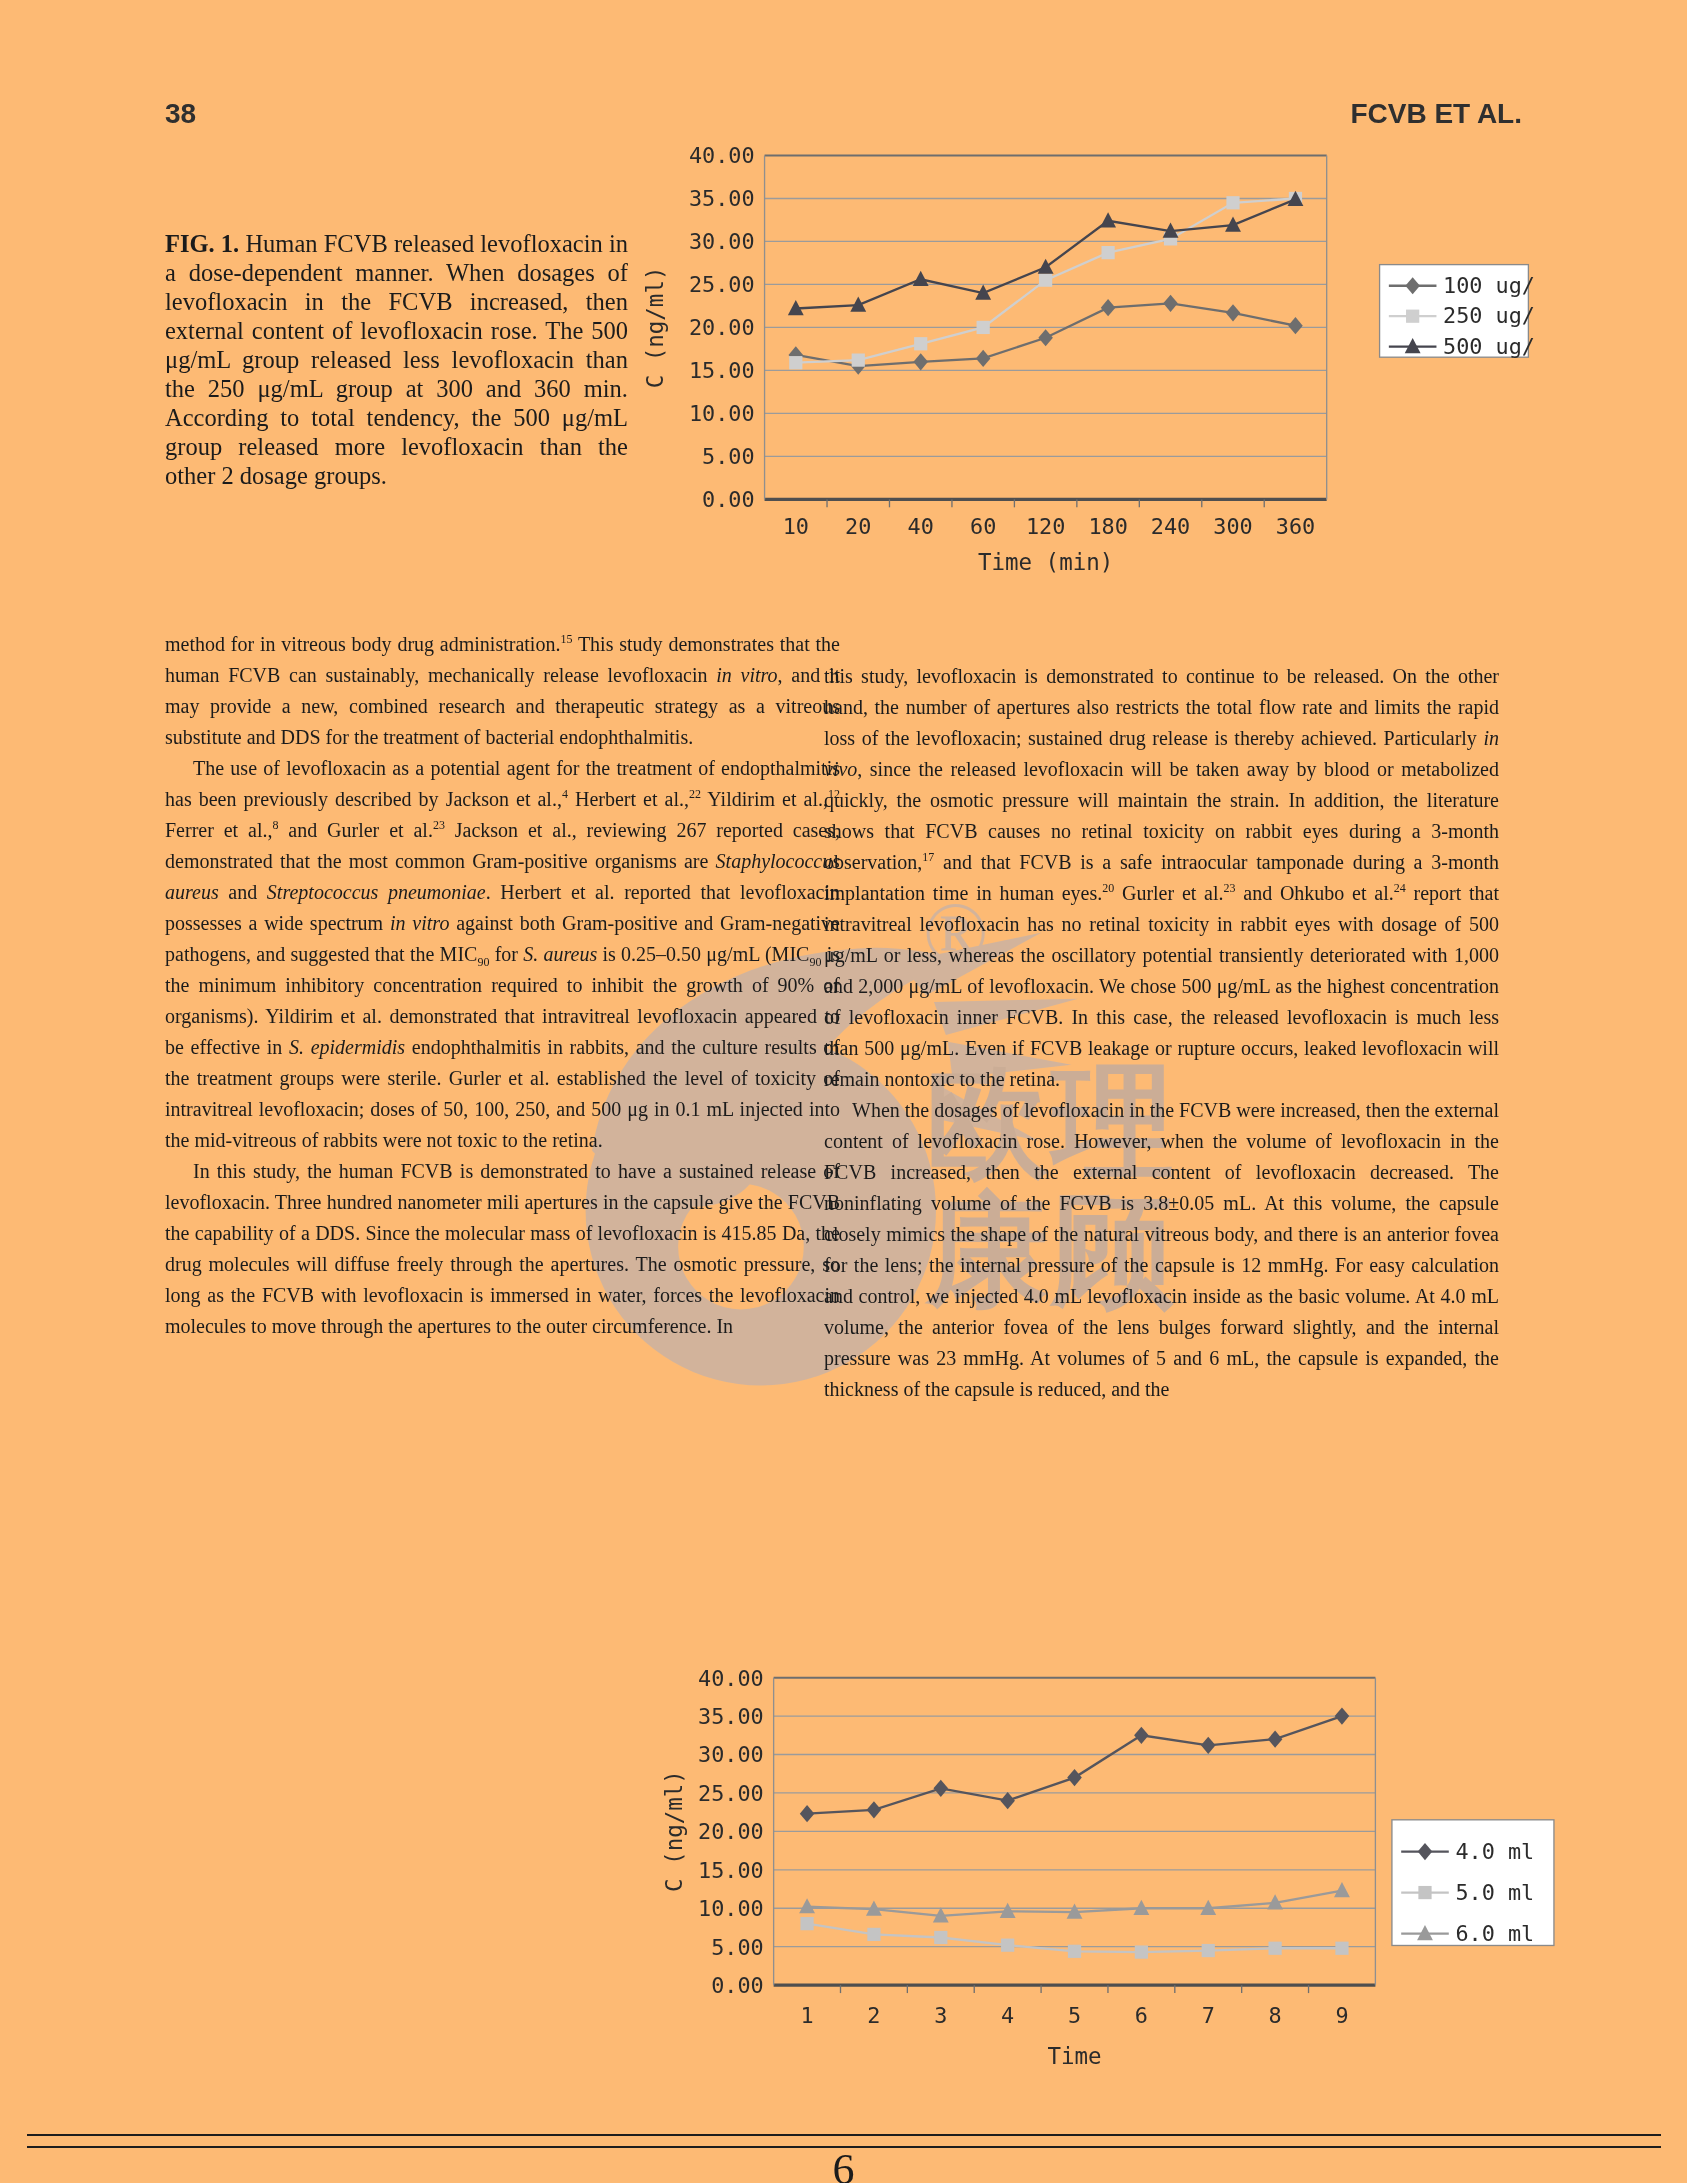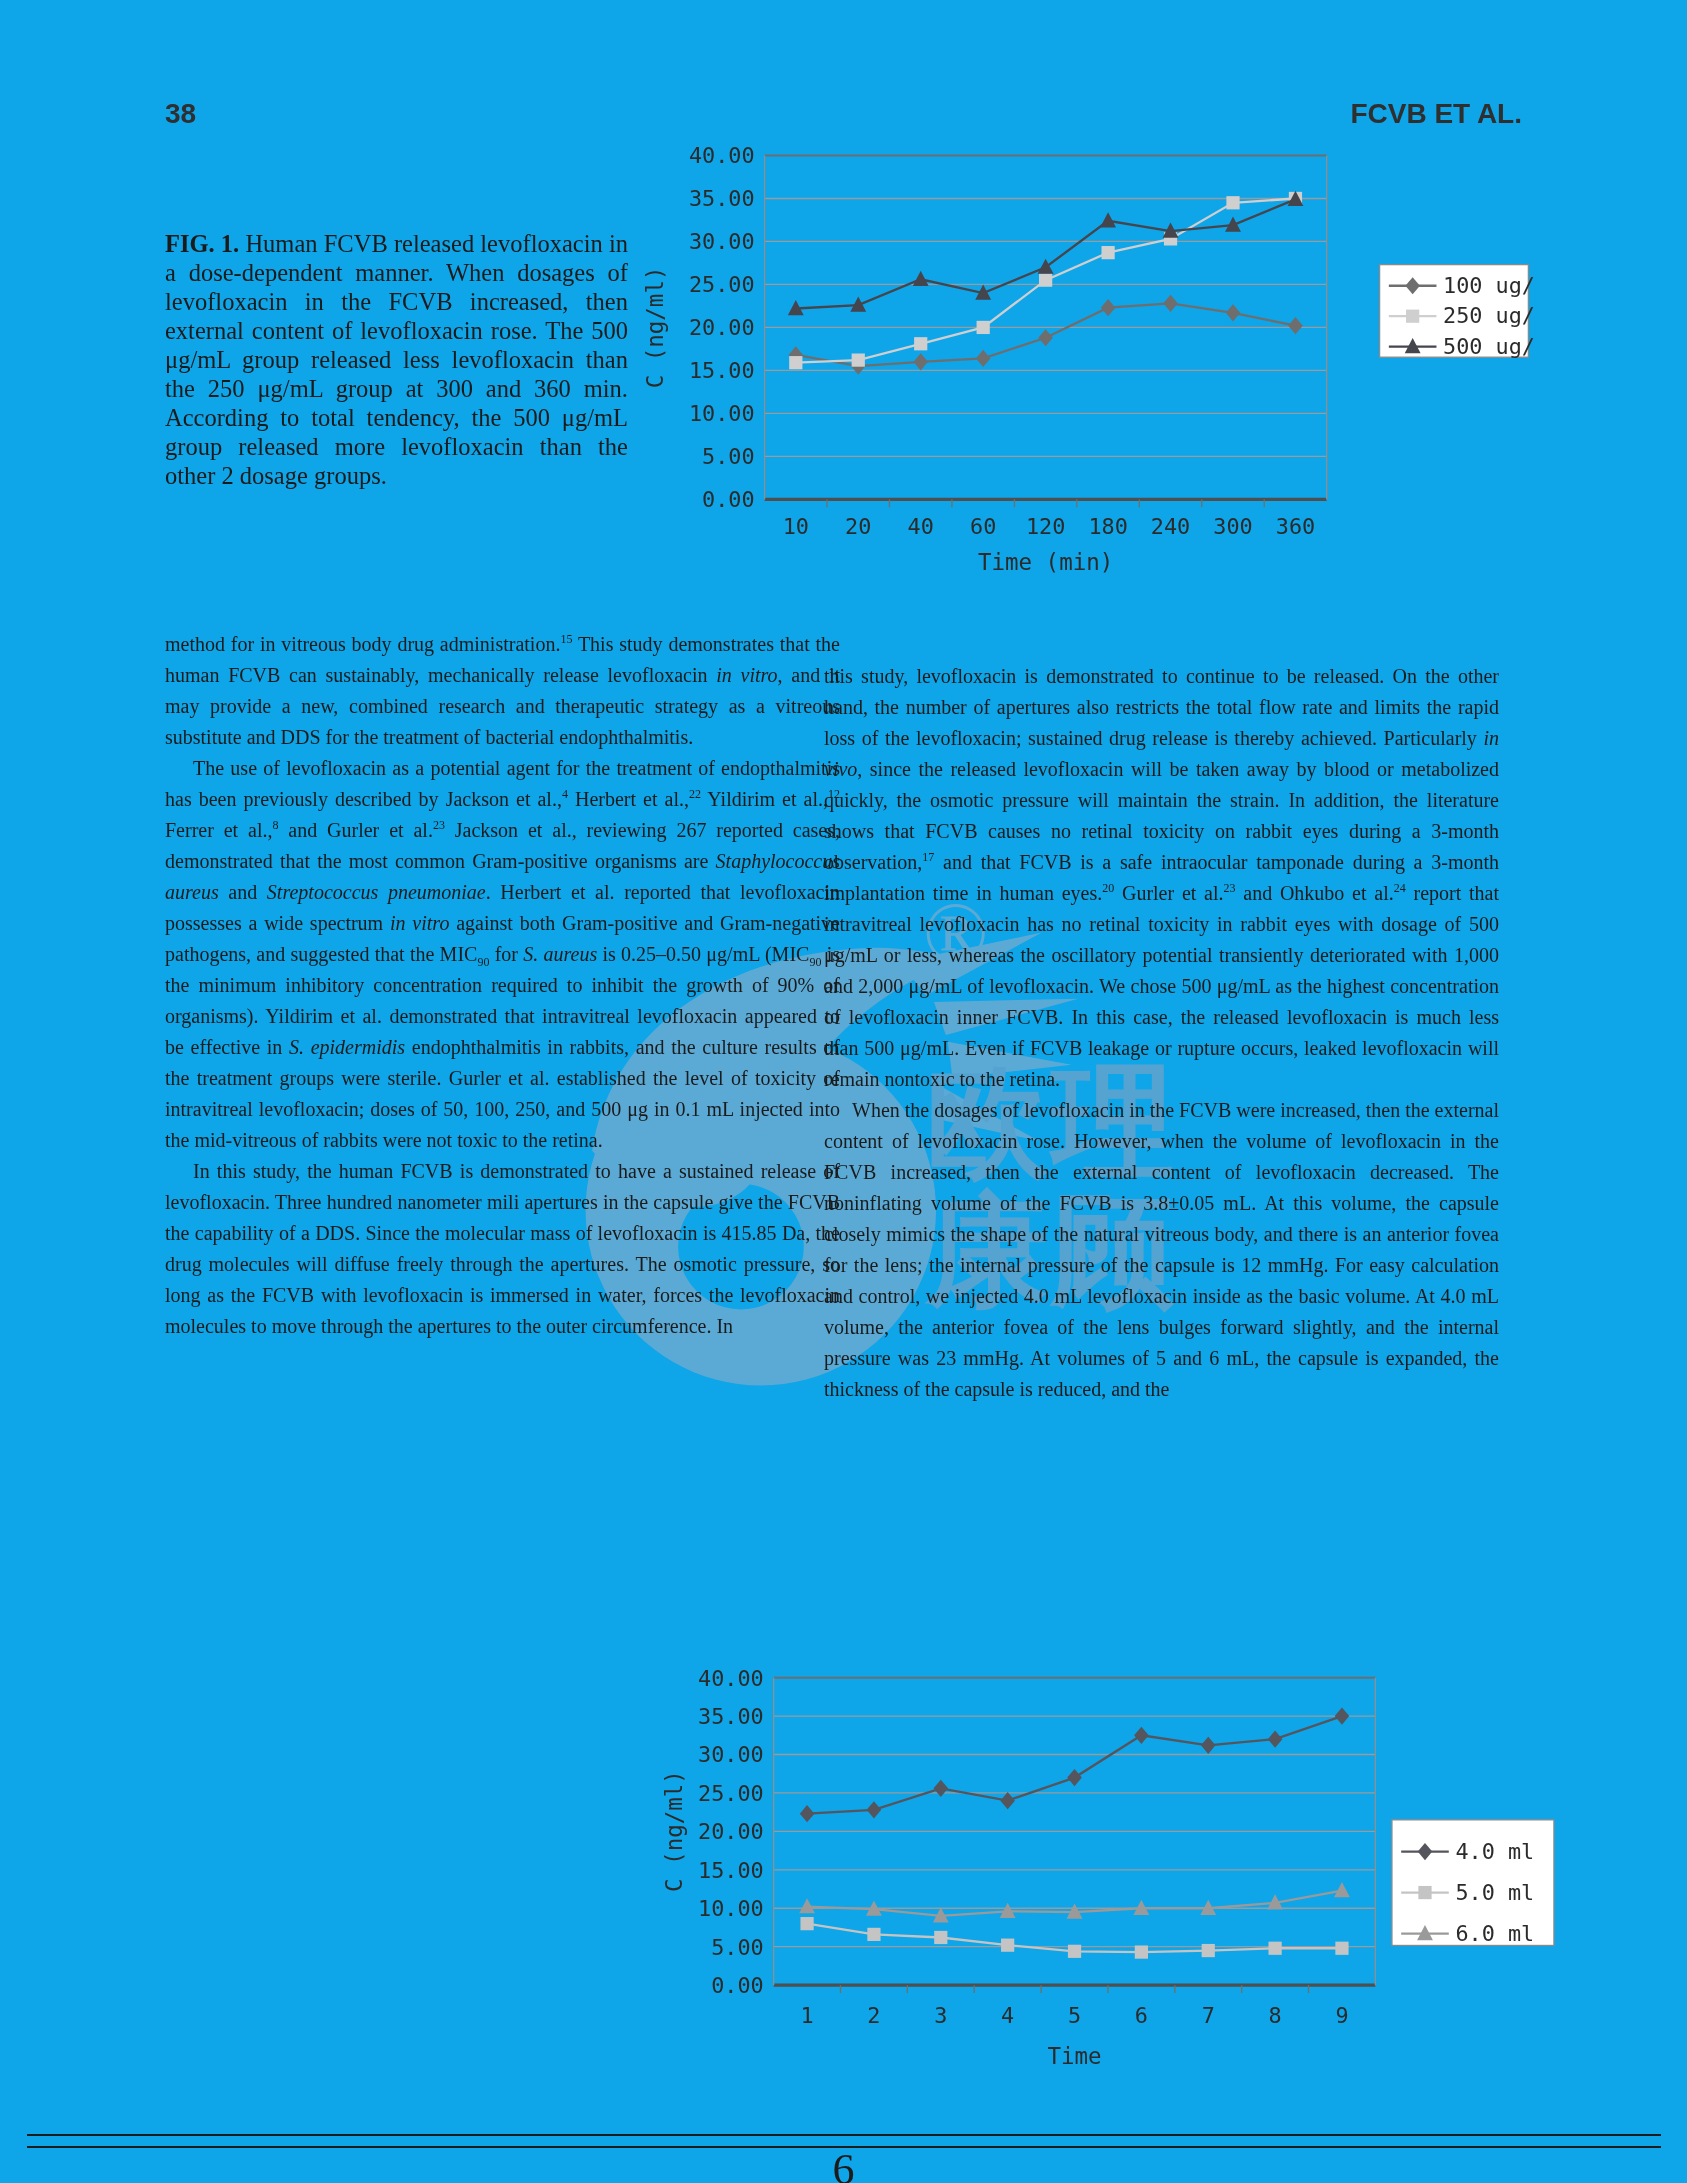--- a/index.html
+++ b/index.html
@@ -1,16 +1,16 @@
 <!DOCTYPE html>
 <html style="font-size:10.6px"><head>
 <meta charset="utf-8">
 <style>
   html,body{margin:0;padding:0;background:#ffffff;}
-  #page{position:relative;width:1687px;height:2183px;background:#0ea5e9;
+  #page{position:relative;width:1687px;height:2183px;background:#fdba74;
         font-family:"Liberation Serif",serif;color:#1b1b1b;overflow:hidden;}
   .hdr{position:absolute;top:98px;font-family:"Liberation Sans",sans-serif;
        font-weight:bold;font-size:28px;color:#2f2f2f;z-index:2;}
   #hdr-left{left:165px;}
   #hdr-right{right:165px;}
   .caption{position:absolute;width:463px;font-size:24.5px;line-height:29px;
            text-align:justify;z-index:2;}
   #cap5{left:165px;top:229px;}
   #cap6{left:165px;top:1753px;}
   .cap-label{font-weight:bold;}

